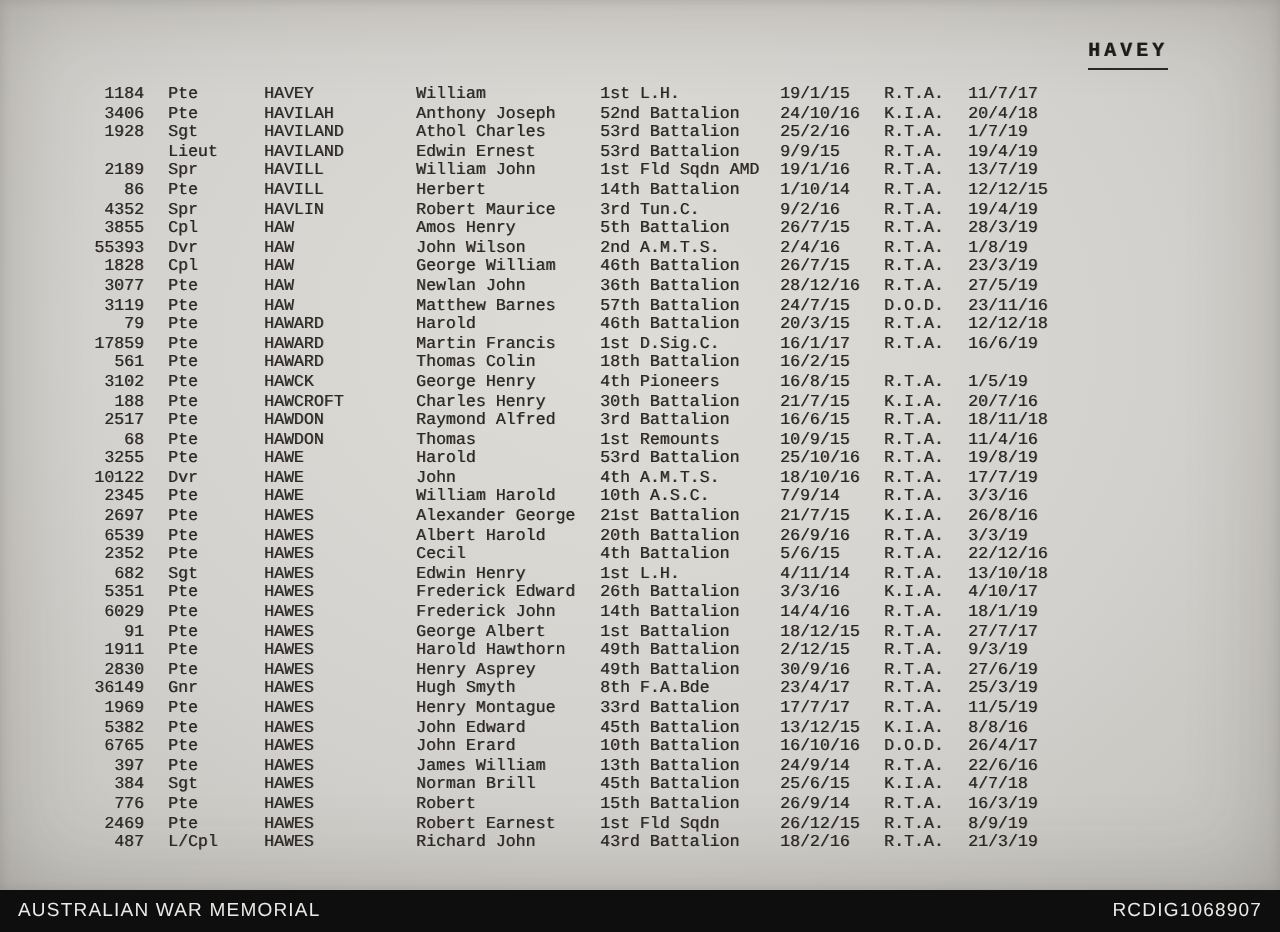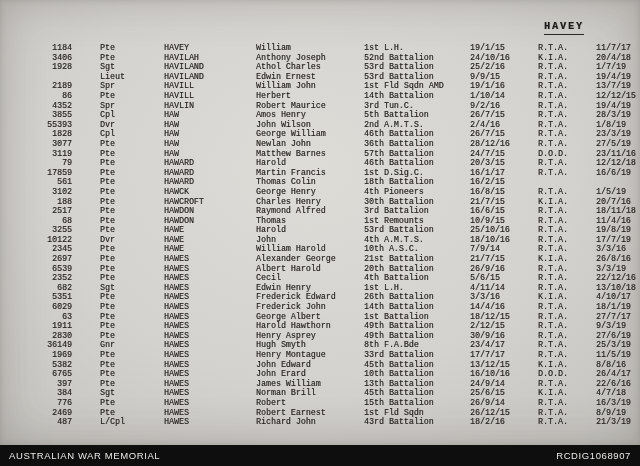--- a/index.html
+++ b/index.html
@@ -21,21 +21,21 @@
     letter-spacing: 2px; color: #1d1b19;
     border-bottom: 1.5px solid #2a2826; padding-bottom: 1px;
     text-shadow: 0.4px 0 0 rgba(30,28,26,0.6);
   }
   .records {
     position: absolute; left: 36px; top: 43px; width: 560px;
   }
   .row {
     display: grid;
     grid-template-columns: 48px 48px 76px 92px 90px 52px 42px 52px;
-    height: 9.6px; align-items: center; gap: 16px;
+    height: 9.6px; align-items: center;
   }
   .c {
     font-size: 8.3px; line-height: 9.6px;
     color: #2a2725; white-space: nowrap; overflow: visible;
     text-shadow: 0.35px 0 0 rgba(42,39,37,0.55);
   }
   .no { text-align: right; padding-right: 12px; }
   .footer {
     position: absolute; left: 0; right: 0; bottom: 0; height: 21px;
     background: #0e0e0e; color: #eceae6;
@@ -354,21 +354,21 @@
     <span class="c rank">Pte</span>
     <span class="c surname">HAWES</span>
     <span class="c given">Frederick John</span>
     <span class="c unit">14th Battalion</span>
     <span class="c d1">14/4/16</span>
     <span class="c fate">R.T.A.</span>
     <span class="c d2">18/1/19</span>
   </div>
 
   <div class="row">
-    <span class="c no">63</span>
+    <span class="c no">91</span>
     <span class="c rank">Pte</span>
     <span class="c surname">HAWES</span>
     <span class="c given">George Albert</span>
     <span class="c unit">1st Battalion</span>
     <span class="c d1">18/12/15</span>
     <span class="c fate">R.T.A.</span>
     <span class="c d2">27/7/17</span>
   </div>
 
   <div class="row">

